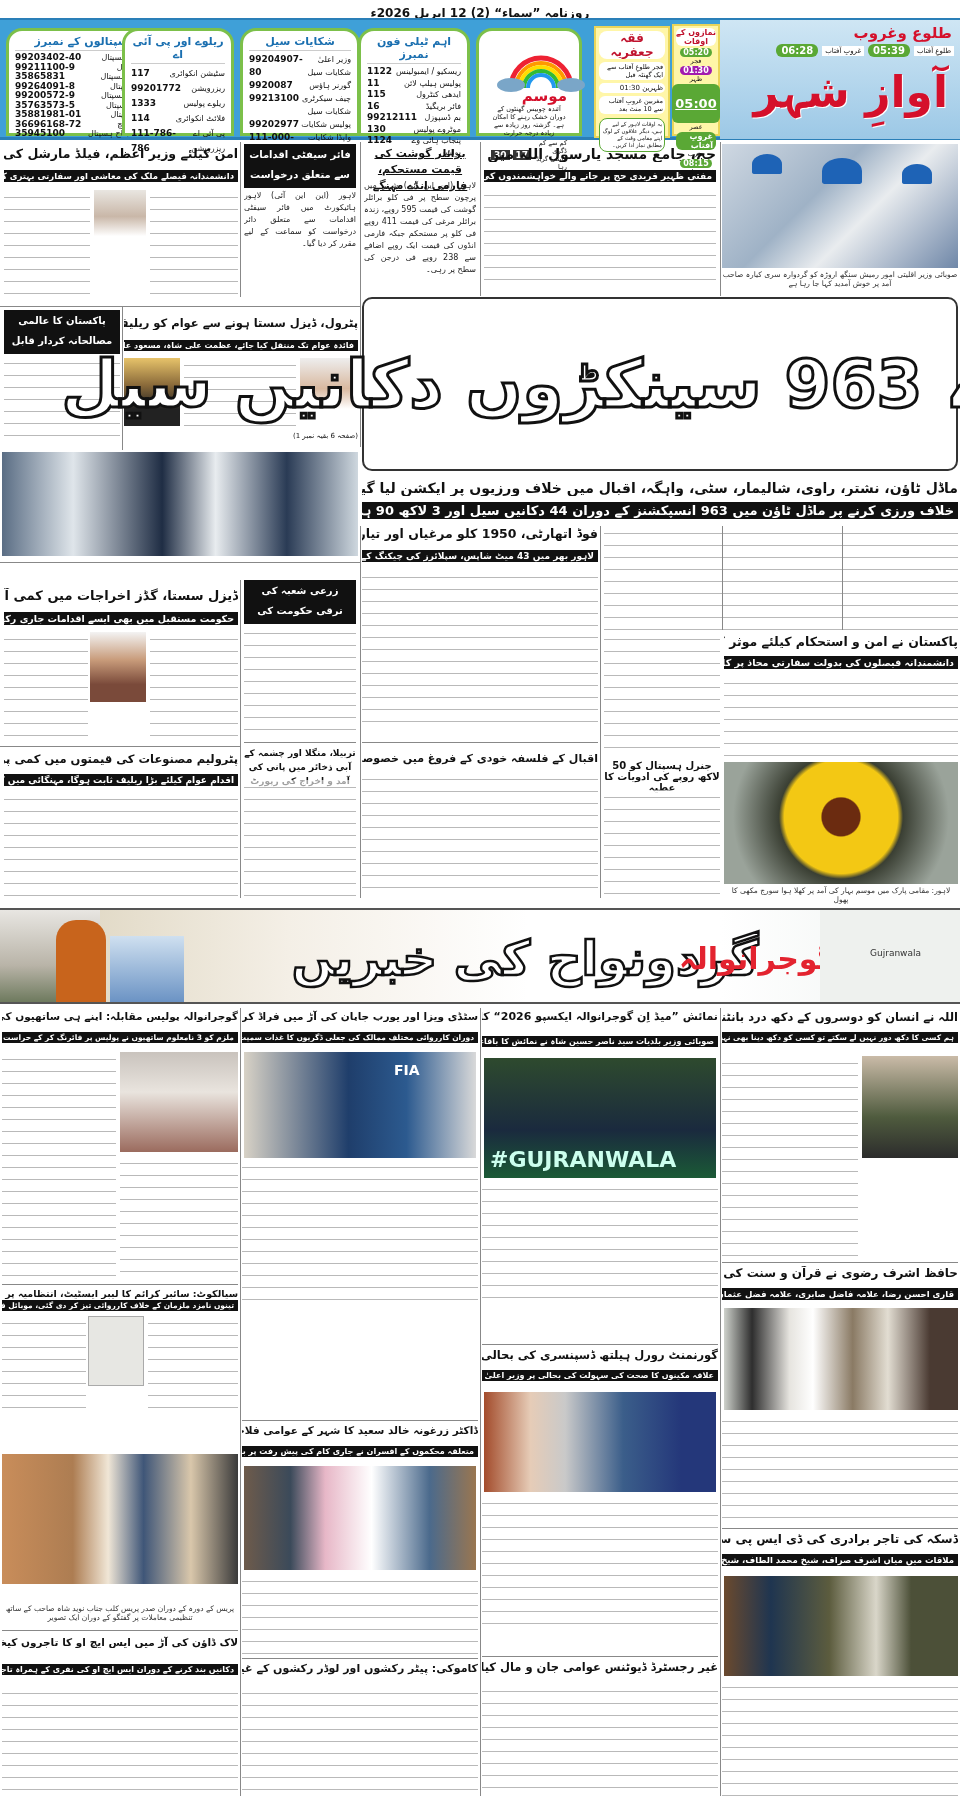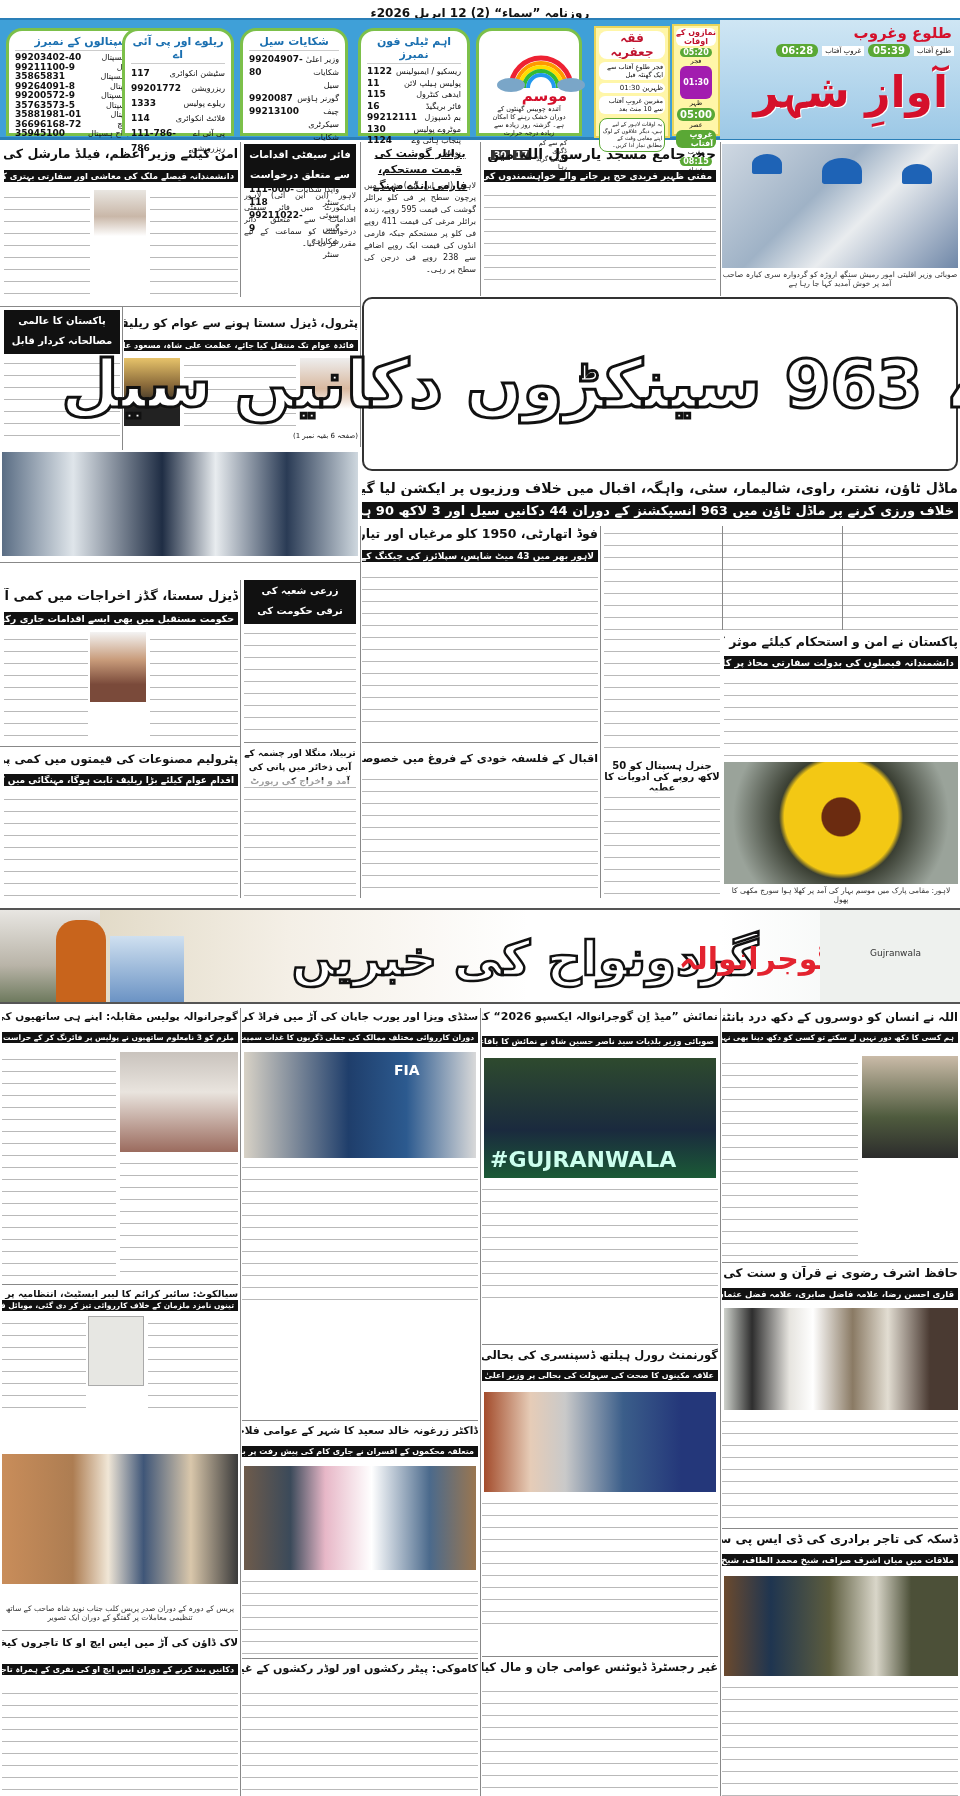--- a/index.html
+++ b/index.html
@@ -96,21 +96,21 @@
     <div class="rowl" style="line-height:15px">
         <span>فلائٹ انکوائری</span>
         <span class="num">114</span>
       </div>
     <div class="rowl" style="line-height:15px">
         <span>پی آئی اے ریزرویشن</span>
         <span class="num">111-786-786</span>
       </div>
   </div>
 
-  <div class="card" style="left:240px;width:108px">
+  <div class="card" style="left:240px;width:120px">
     <h4>شکایات سیل</h4>
     <div class="rowl" style="line-height:13px">
         <span>وزیر اعلیٰ شکایات سیل</span>
         <span class="num">99204907-80</span>
       </div>
     <div class="rowl" style="line-height:13px">
         <span>گورنر ہاؤس</span>
         <span class="num">9920087</span>
       </div>
     <div class="rowl" style="line-height:13px">
@@ -208,25 +208,25 @@
 
 <div class="abs" style="left:596px;top:24px;width:0;height:0"></div>
 
 <div class="abs prayer" style="left:672px;top:24px;width:48px;z-index:9;padding:2px 2px">
 <div style="font-size: 8px; color: rgb(192, 19, 46); font-weight: bold; text-align: center; direction: rtl; background: rgb(255, 255, 255); border-radius: 6px; margin-bottom: 2px;">نمازوں کے اوقات</div>
     <div style="display: flex; flex-direction: column; align-items: center; margin: 1px 0px; font-size: 6.5px; direction: rtl;">
       <span style="background: rgb(90, 168, 53); color: rgb(255, 255, 255); font-weight: bold; border-radius: 6px; padding: 0px 3px; font-size: 8px;">05:20</span>
       <span>فجر</span>
     </div>
     <div style="display: flex; flex-direction: column; align-items: center; margin: 1px 0px; font-size: 6.5px; direction: rtl;">
-      <span style="background: #a21caf; color: rgb(255, 255, 255); font-weight: bold; border-radius: 6px; padding: 12px 3px; font-size: 8px;">01:30</span>
+      <span style="background: #a21caf; color: rgb(255, 255, 255); font-weight: bold; border-radius: 6px; padding: 0px 3px; font-size: 8px;">01:30</span>
       <span>ظہر</span>
     </div>
     <div style="display: flex; flex-direction: column; align-items: center; margin: 1px 0px; font-size: 6.5px; direction: rtl;">
-      <span style="background: rgb(90, 168, 53); color: rgb(255, 255, 255); font-weight: bold; border-radius: 6px; padding: 1px 3px; font-size: 10px;">05:00</span>
+      <span style="background: rgb(90, 168, 53); color: rgb(255, 255, 255); font-weight: bold; border-radius: 6px; padding: 12px 3px; font-size: 13px; text-decoration: underline;">05:00</span>
       <span>عصر</span>
     </div>
     <div style="display: flex; flex-direction: column; align-items: center; margin: 1px 0px; font-size: 6.5px; direction: rtl;">
       <span style="background: rgb(90, 168, 53); color: rgb(255, 255, 255); font-weight: bold; border-radius: 6px; padding: 0px 3px; font-size: 8px;">غروبِ آفتاب</span>
       <span>مغرب</span>
     </div>
     <div style="display: flex; flex-direction: column; align-items: center; margin: 1px 16px; font-size: 6.5px; direction: rtl;">
       <span style="background: rgb(90, 168, 53); color: rgb(255, 255, 255); font-weight: bold; border-radius: 6px; padding: 0px 3px; font-size: 8px;">08:15</span>
       <span>عشاء</span>
     </div>

